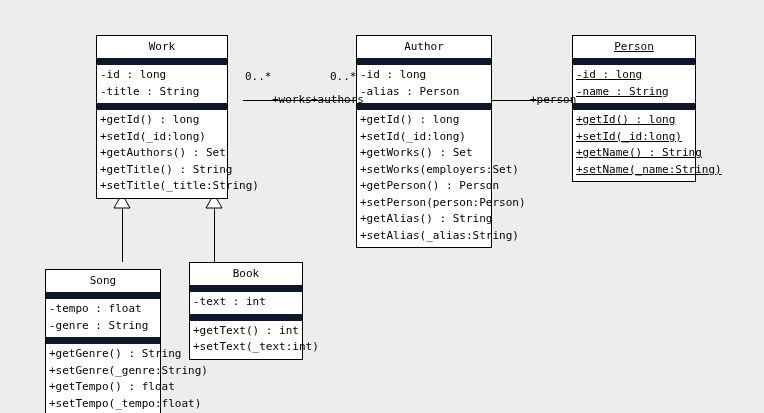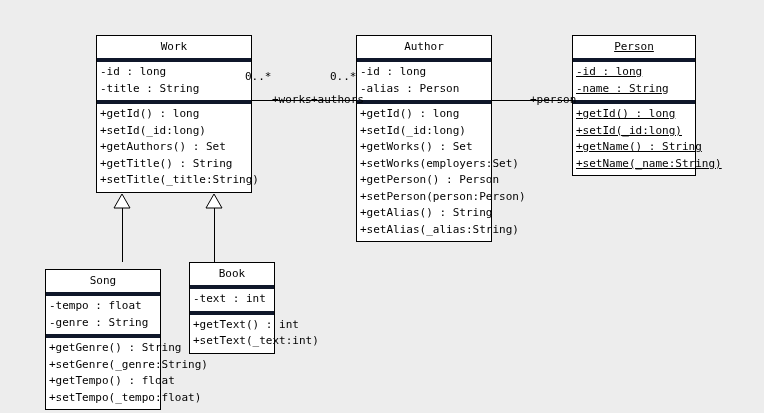--- a/index.html
+++ b/index.html
@@ -38,21 +38,21 @@
   }
   .cls-name {
     text-align: center;
     font-size: 11px;
     line-height: 13px;
     padding: 4px 2px 5px 2px;
     color: #000;
     white-space: nowrap;
   }
   .compartment {
-    border-top: 4px solid #0f172a;
+    border-top: 7px solid #0f172a;
     padding: 2px 0 3px 0;
   }
   .member {
     font-size: 11px;
     line-height: 16.5px;
     padding: 0 2px 0 3px;
     color: #000;
     white-space: nowrap;
   }
 
@@ -90,21 +90,21 @@
   <div class="edge-label" style="left:245px; top:71px;">0..*</div>
 
   <div class="edge-label" style="left:330px; top:71px;">0..*</div>
 
   <div class="edge-label" style="left:244px; top:94px;margin-left:28px;">+works</div>
 
   <div class="edge-label" style="left:311px; top:94px;">+authors</div>
 
   <div class="edge-label" style="left:530px; top:94px;">+person</div>
 
-  <div class="umlclass" style="left:96px; top:35px; width:156px;">
+  <div class="umlclass" style="left:96px; top:35px; width:132px;">
     <div class="cls-name">Work</div>
     <div class="compartment">
       <div class="member">-id : long</div>
       <div class="member">-title : String</div>
     </div>
     <div class="compartment">
       <div class="member">+getId() : long</div>
       <div class="member">+setId(_id:long)</div>
       <div class="member">+getAuthors() : Set</div>
       <div class="member">+getTitle() : String</div>
@@ -151,21 +151,21 @@
       <div class="member">-genre : String</div>
     </div>
     <div class="compartment">
       <div class="member">+getGenre() : String</div>
       <div class="member">+setGenre(_genre:String)</div>
       <div class="member">+getTempo() : float</div>
       <div class="member">+setTempo(_tempo:float)</div>
     </div>
   </div>
 
-  <div class="umlclass" style="left:189px; top:262px; width:86px;">
+  <div class="umlclass" style="left:189px; top:262px; width:114px;">
     <div class="cls-name">Book</div>
     <div class="compartment">
       <div class="member">-text : int</div>
     </div>
     <div class="compartment">
       <div class="member">+getText() : int</div>
       <div class="member">+setText(_text:int)</div>
     </div>
   </div>
 

